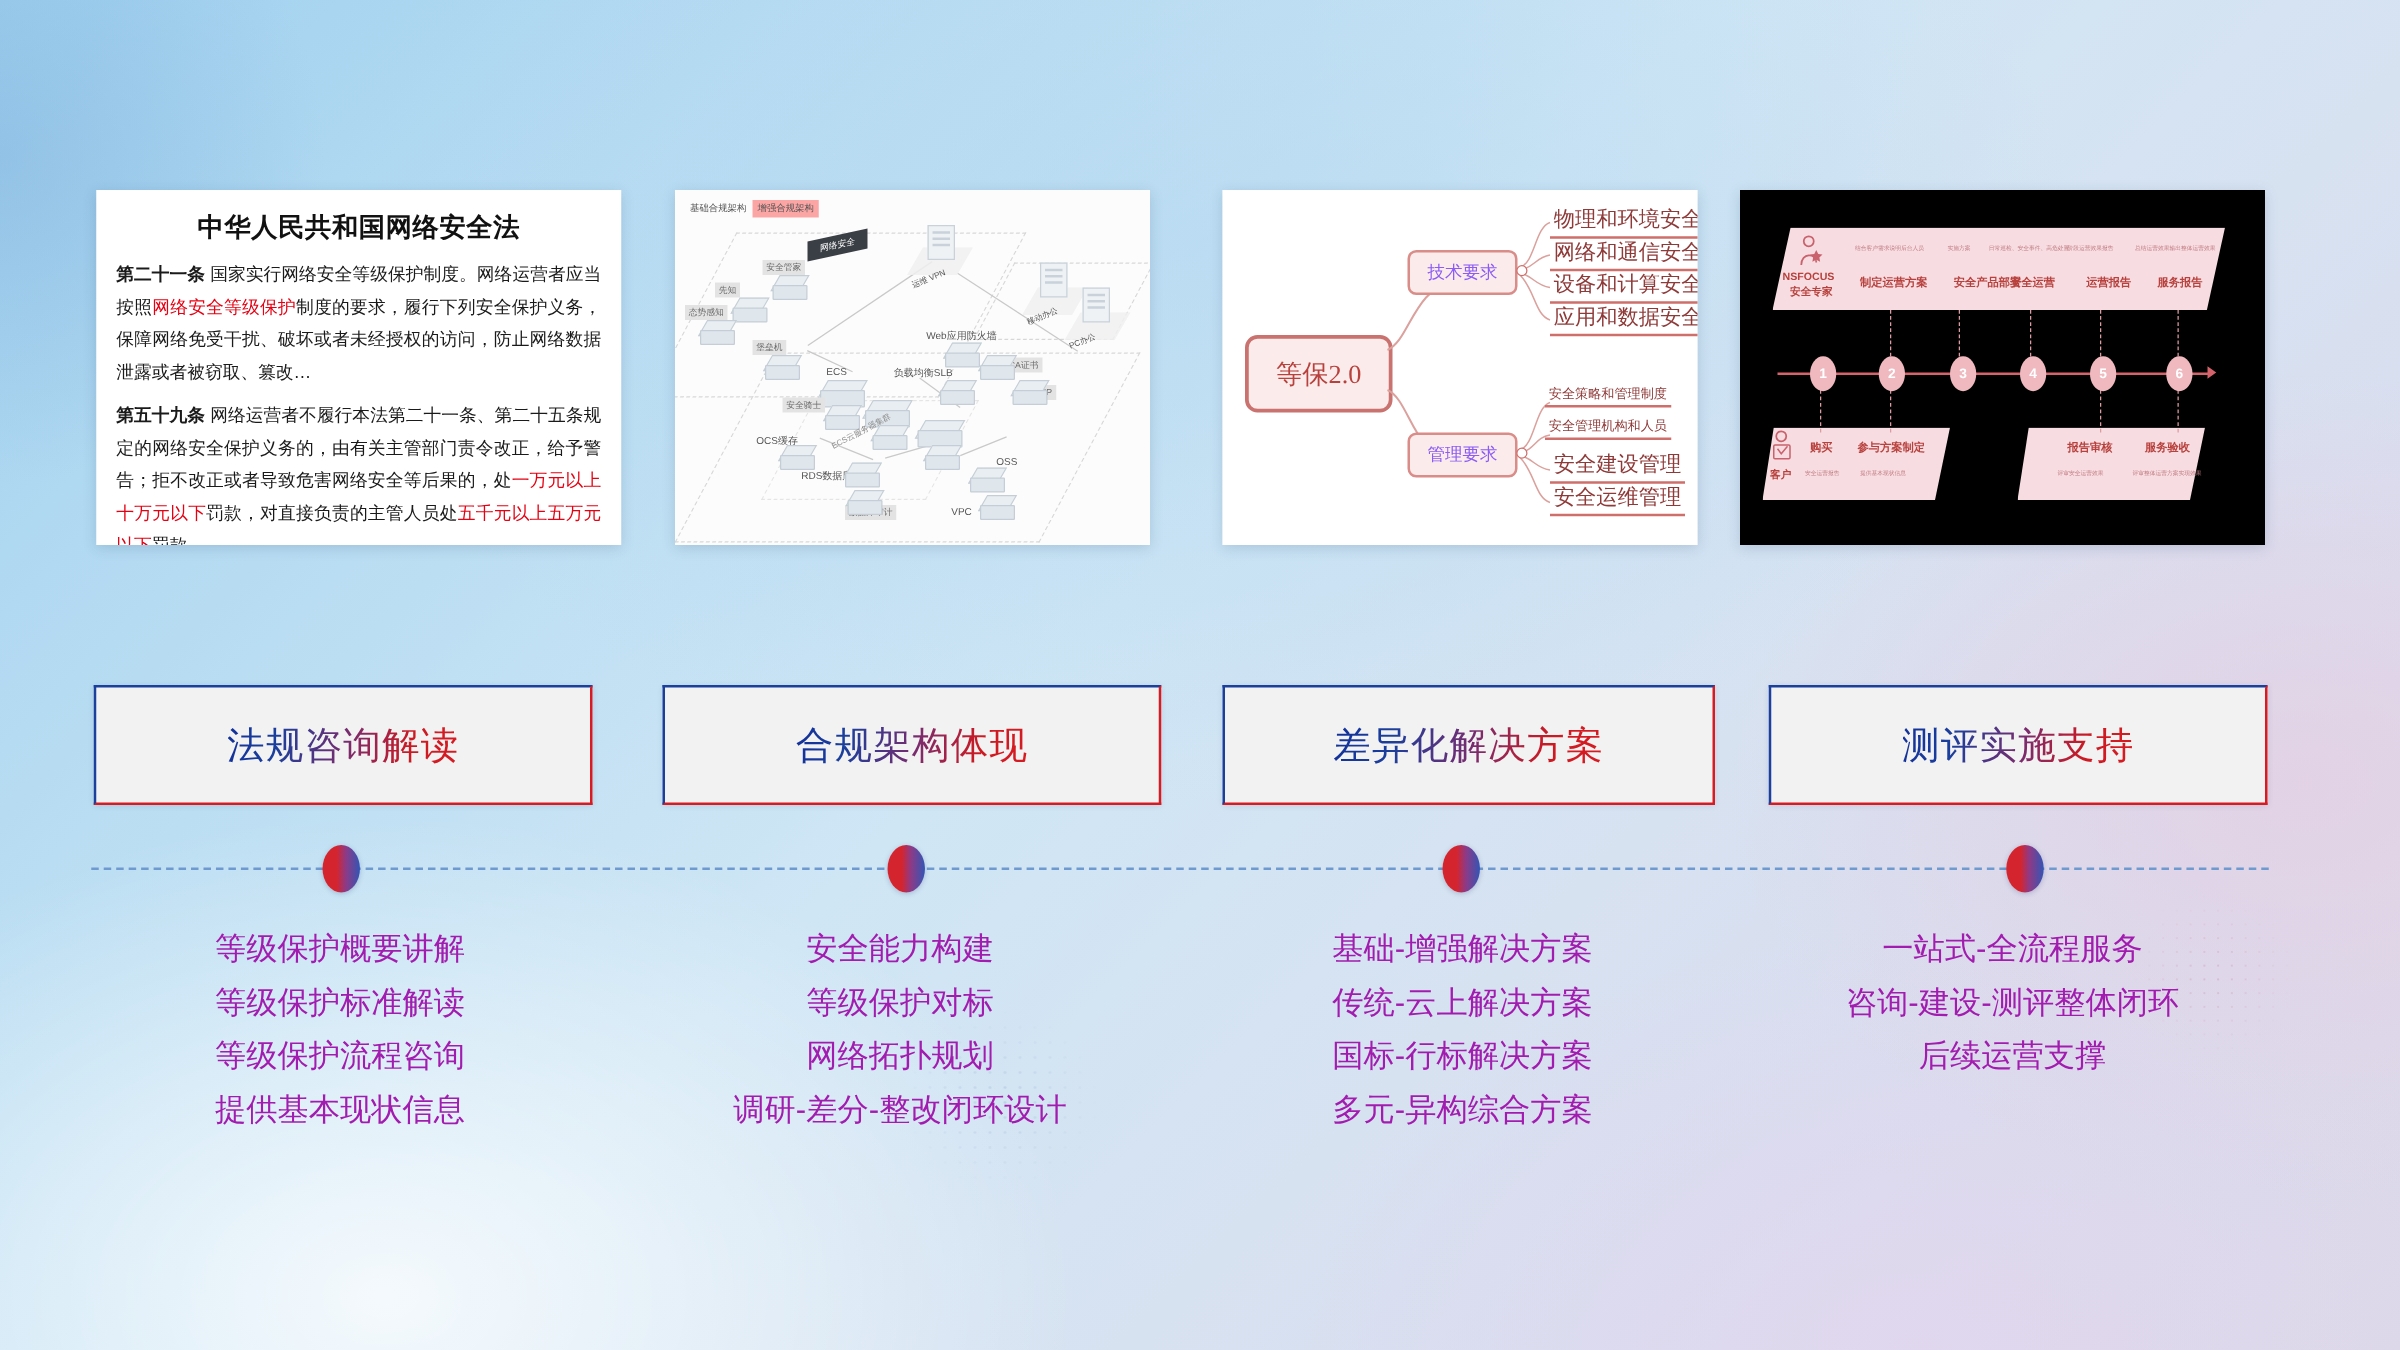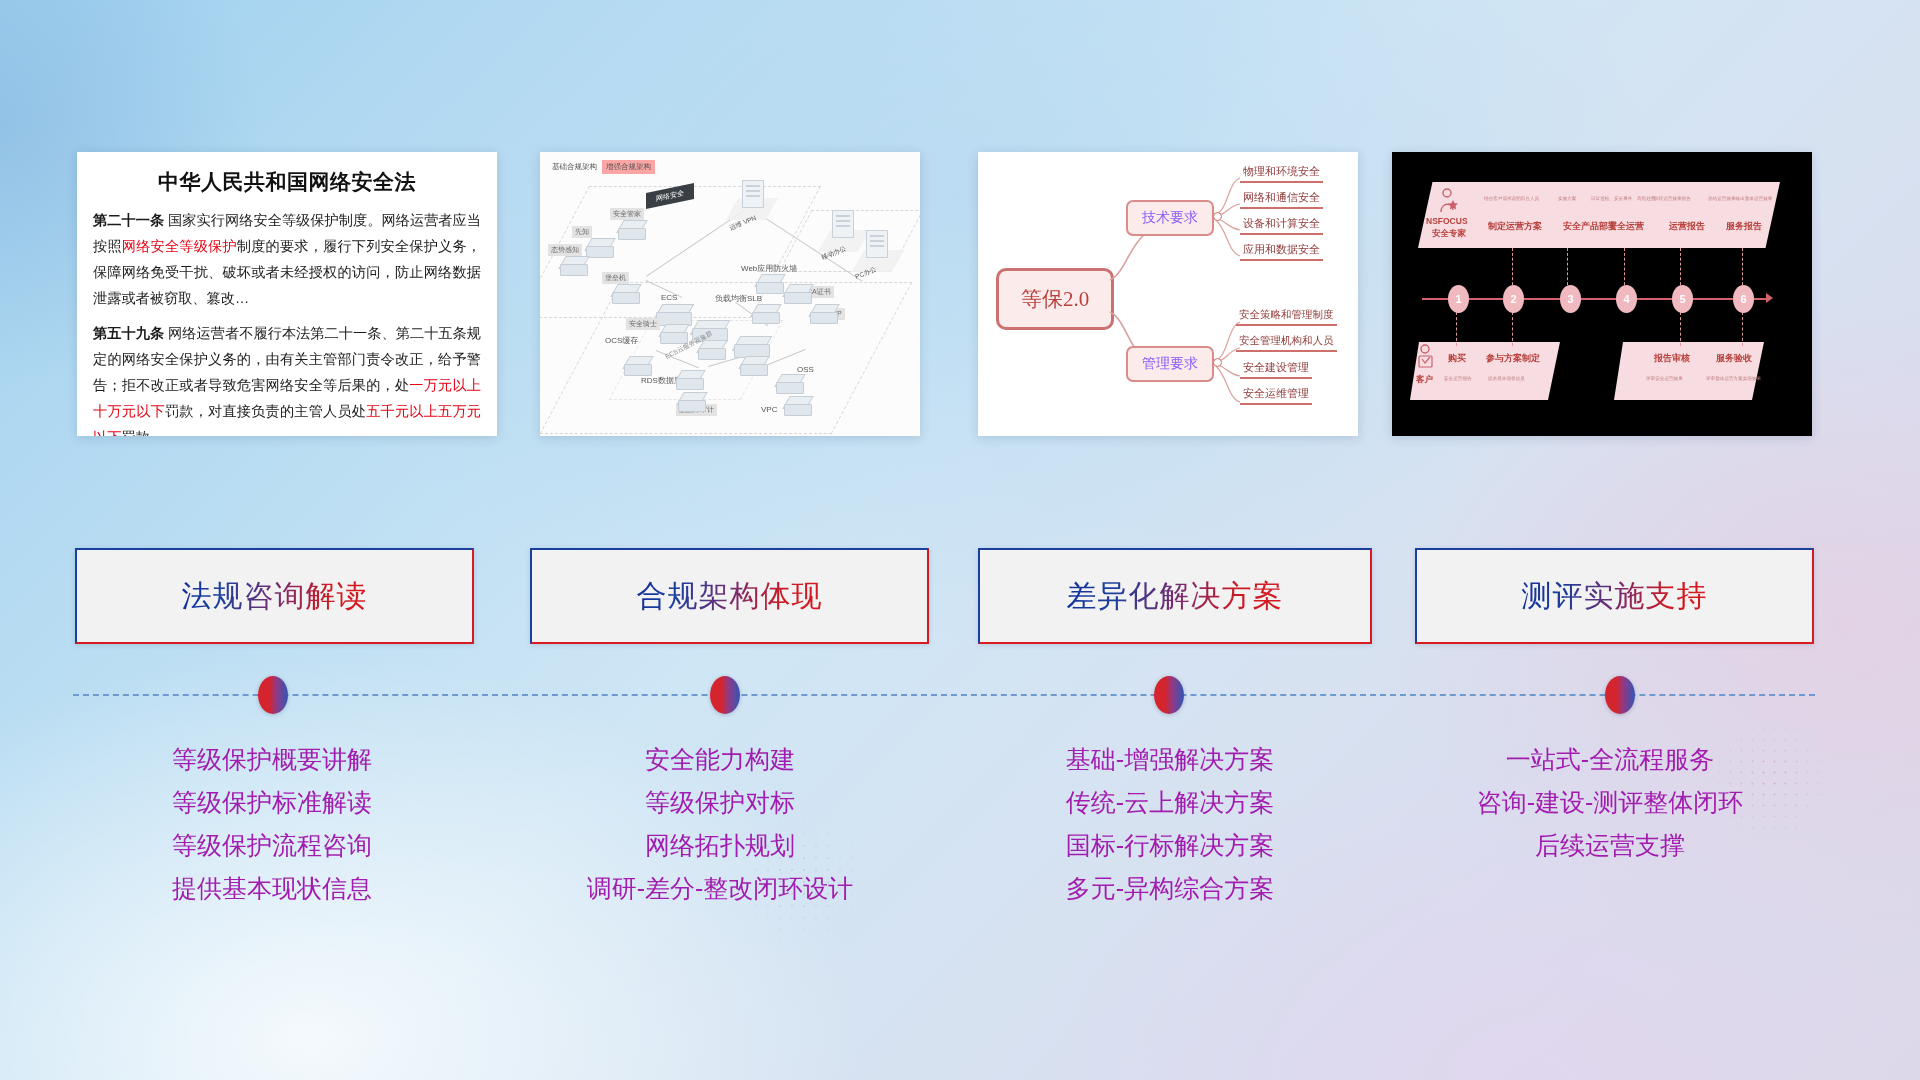--- a/index.html
+++ b/index.html
@@ -78,21 +78,21 @@
       background:#fbeceb;border:3px solid #c9726f;border-radius:10px;
       display:flex;align-items:center;justify-content:center;
       font-family:"Liberation Serif","DejaVu Serif",serif;font-size:21px;color:#b8413d;}
   .mind-branch{position:absolute;width:84px;height:32px;background:#fbeceb;
       border:2px solid #d98c88;border-radius:7px;
       display:flex;align-items:center;justify-content:center;
       font-family:"Liberation Serif","DejaVu Serif",serif;font-size:14px;color:#8b5cf6;}
   #mb-tech{left:148px;top:48px;}
   #mb-mgmt{left:148px;top:194px;}
   .mind-leaf{position:absolute;font-family:"Liberation Serif","DejaVu Serif",serif;
-      font-size:11px;color:#8e3a38;white-space:nowrap;
+      font-size:17px;color:#8e3a38;white-space:nowrap;
       border-bottom:2px solid #cf6f6b;padding:0 3px 2px 3px;}
   .mind-dot{position:absolute;width:7px;height:7px;border:1.4px solid #cf6f6b;border-radius:50%;
       background:#fff;}
 
   
   .flow{position:absolute;inset:0;background:#000000;}
   .flow-band{position:absolute;background:#f7dde1;}
   .flow-band.top{left:26px;top:30px;width:362px;height:66px;
       clip-path:polygon(4% 0,100% 0,96% 100%,0% 100%);}
   .flow-band.botl{left:18px;top:190px;width:150px;height:58px;
@@ -227,21 +227,21 @@
       <div class="arch-node" style="left:194px;top:184px;width:34px;height:24px;">
           <div class="top" style="width:30px;height:13px;"></div>
           <div class="bot" style="width:34px;height:12px;"></div>
         </div>
       <div class="arch-node" style="left:200px;top:204px;">
           <div class="top"></div>
           <div class="bot"></div>
         </div>
       <div class="arch-lbl plain" style="left:120px;top:188px;font-size:6.5px;transform:rotate(-28deg);color:#8a8a8a;">ECS云服务器集群</div>
 
-      <div class="arch-lbl plain" style="left:62px;top:182px;">OCS缓存</div>
+      <div class="arch-lbl plain" style="left:62px;top:194px;">OCS缓存</div>
       <div class="arch-node" style="left:84px;top:204px;">
           <div class="top"></div>
           <div class="bot"></div>
         </div>
       <div class="arch-lbl plain" style="left:98px;top:222px;">RDS数据库</div>
       <div class="arch-node" style="left:136px;top:218px;">
           <div class="top"></div>
           <div class="bot"></div>
         </div>
       <div class="arch-lbl" style="left:136px;top:252px;">数据库审计</div>

